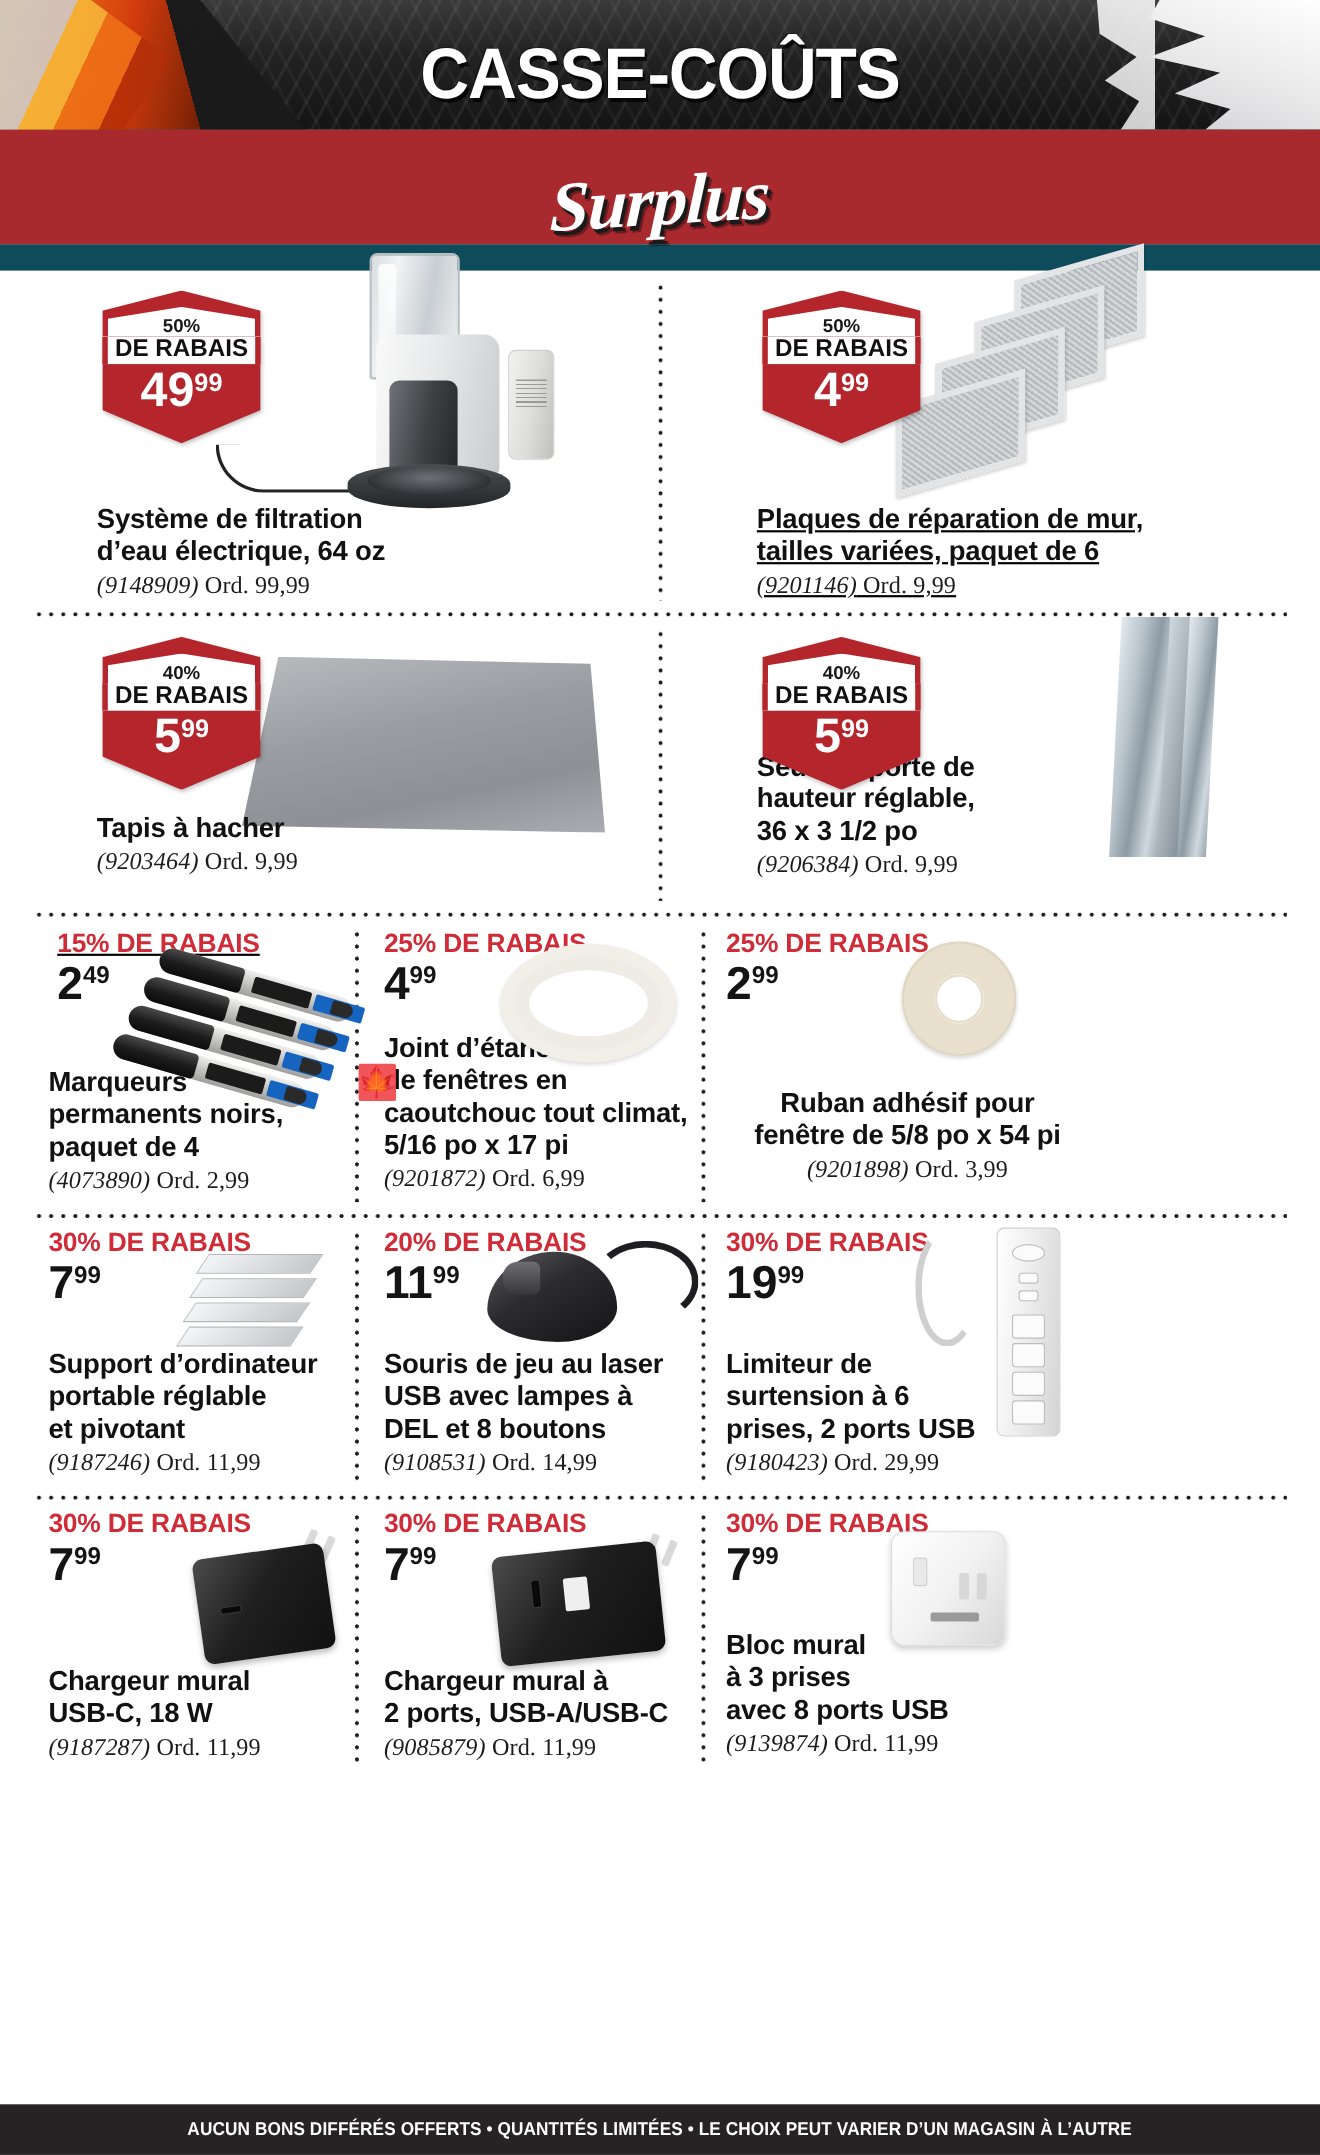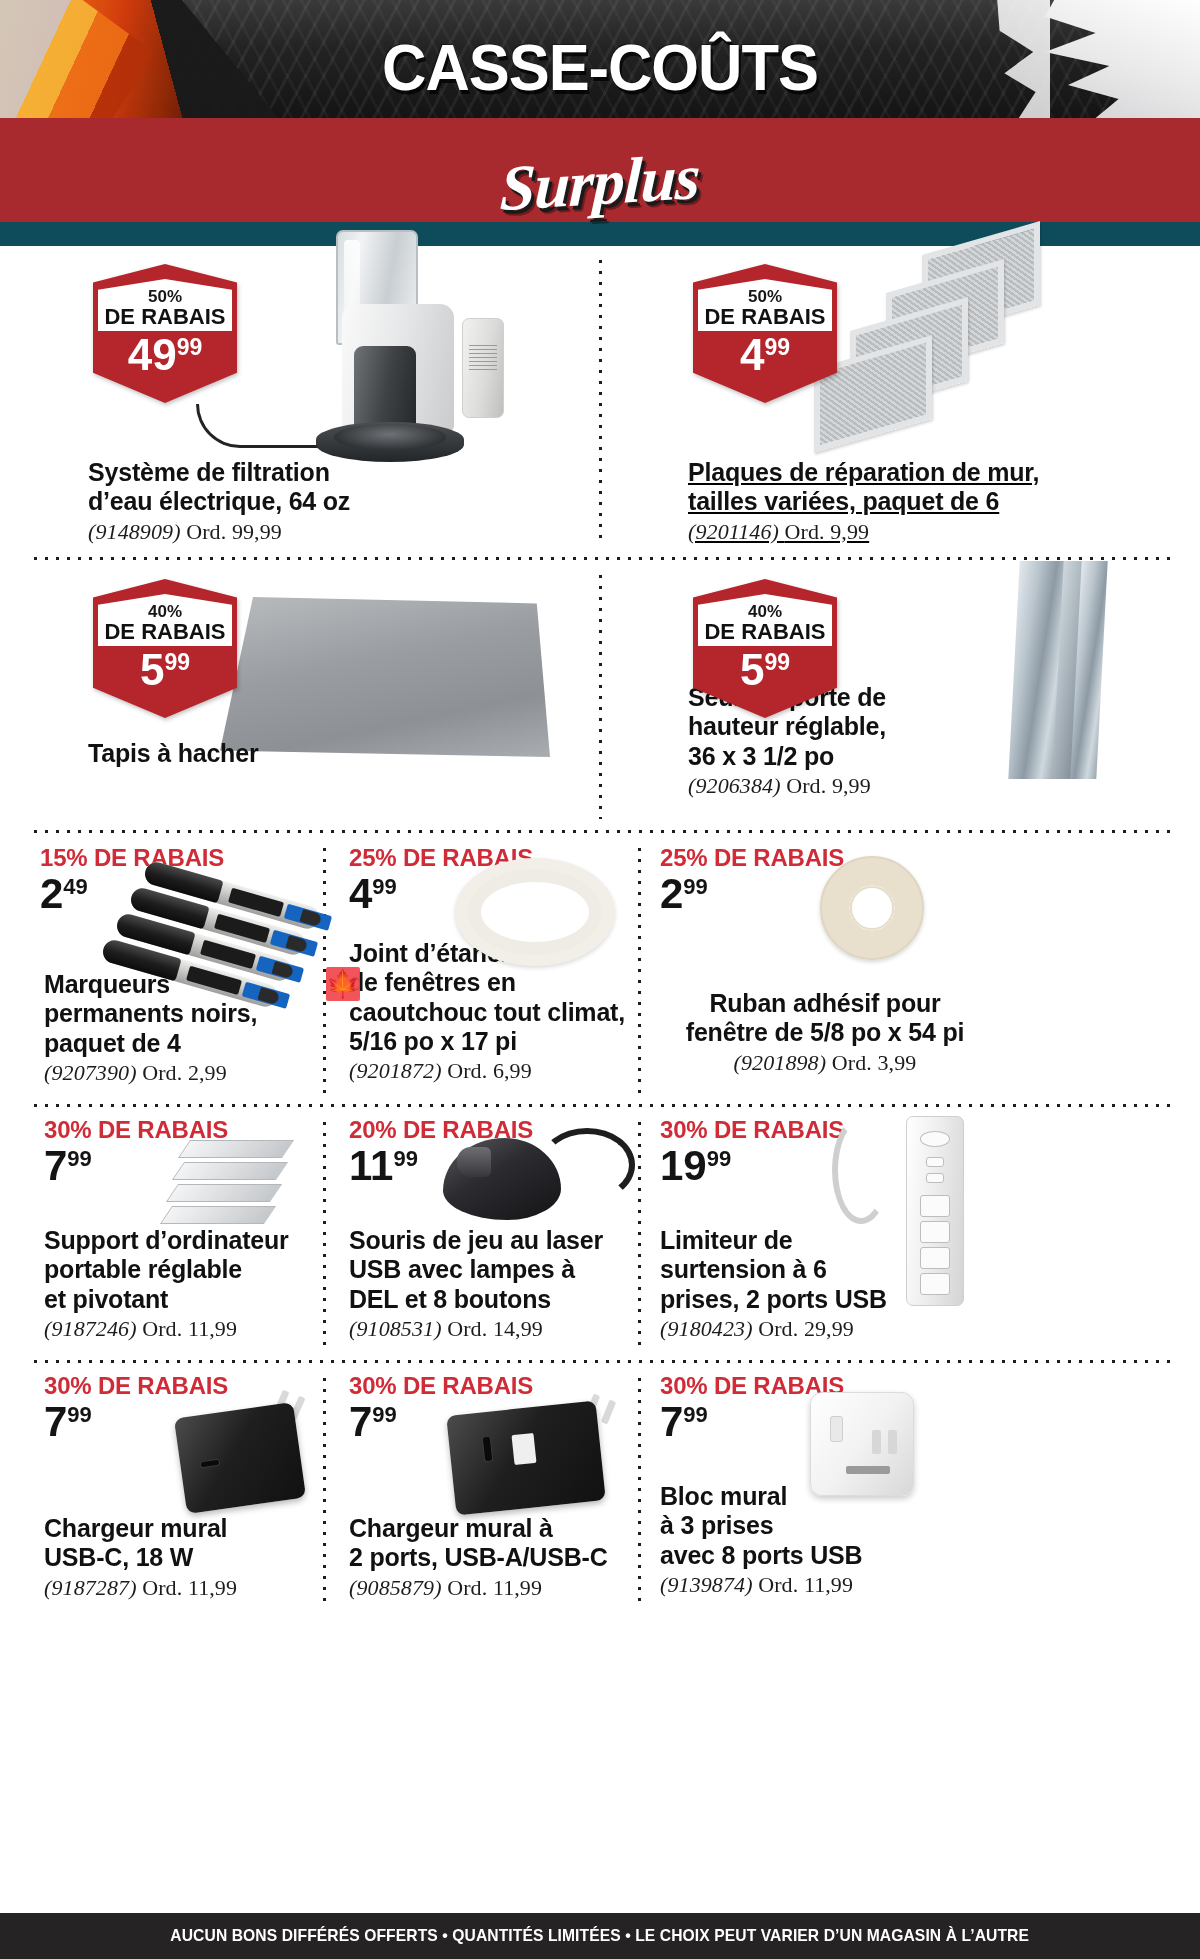--- a/index.html
+++ b/index.html
@@ -364,20 +364,24 @@
           <div class="hex-mid">DE RABAIS</div>
           <div class="hex-bot">
             <div class="hex-price">
               <span>5</span>
                 <sup>99</sup>
             </div>
           </div>
         </div>
         <div style="position:absolute; left:48px; top:178px; width:460px;">
           <div class="ttl">Tapis à hacher</div>
+          <div class="sku">
+            <span>(9203464)</span>
+            <span class="ord">Ord. 9,99</span>
+          </div>
         </div>
       </div>
 
       <div class="cell2">
         <div class="prodimg" style="left:368px; top:-4px; width:120px; height:230px;">
           <div class="thr-a" style="left:6px; top:4px;"></div>
           <div class="thr-b" style="left:50px; top:4px;"></div>
           <div class="thr-a" style="left:68px; top:4px; width:26px;"></div>
         </div>
         <div class="hexbadge" style="left:53px; top:18px;">
@@ -432,33 +436,33 @@
             <span class="lbl2"></span>
             <span class="tip"></span>
           </div>
         <div class="mk" style="left:8px;  top:80px; width:180px; transform:rotate(16deg);">
             <span class="cap"></span>
             <span class="lbl"></span>
             <span class="lbl2"></span>
             <span class="tip"></span>
           </div>
       </div>
-      <div style="position:absolute; left:40px; top:12px;">
+      <div style="position:absolute; left:52px; top:12px;text-decoration:underline;">
         <div class="pctline">15% DE RABAIS</div>
         <div class="bigprice">
             <span>2</span>
             <sup>49</sup>
           </div>
       </div>
       <div style="position:absolute; left:44px; top:136px; width:272px;">
         <div class="ttl">Marqueurs</div>
         <div class="ttl">permanents noirs,</div>
         <div class="ttl">paquet de 4</div>
         <div class="sku">
-          <span>(9207390)</span>
+          <span>(4073890)</span>
           <span class="ord">Ord. 2,99</span>
         </div>
       </div>
     </div>
 
     <div style="position:relative; width:315px;">
       <div class="prodimg" style="left:130px; top:24px; width:180px; height:120px;">
         <div class="coil" style="left:0; top:0;"></div>
         <div class="coil2" style="left:13px; top:11px;"></div>
       </div>

